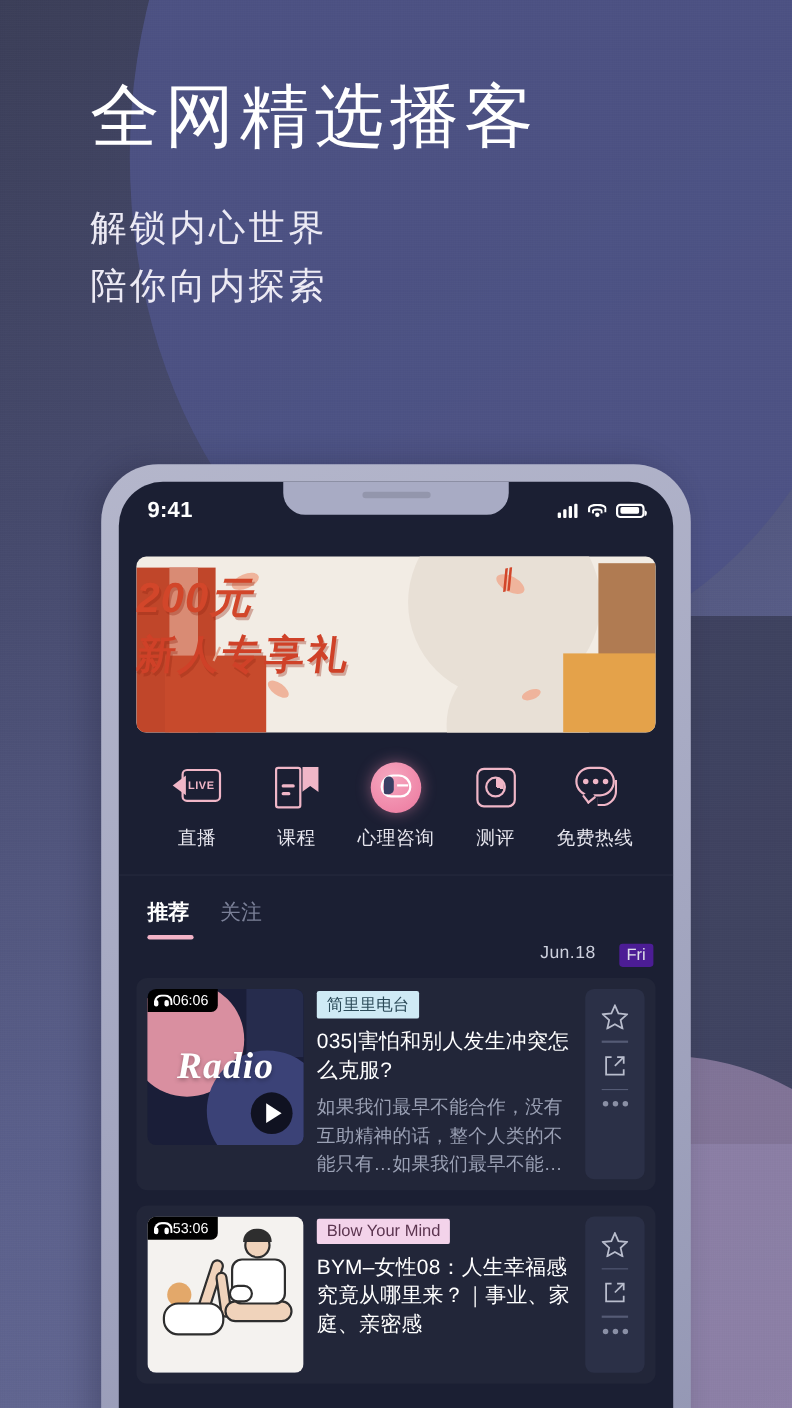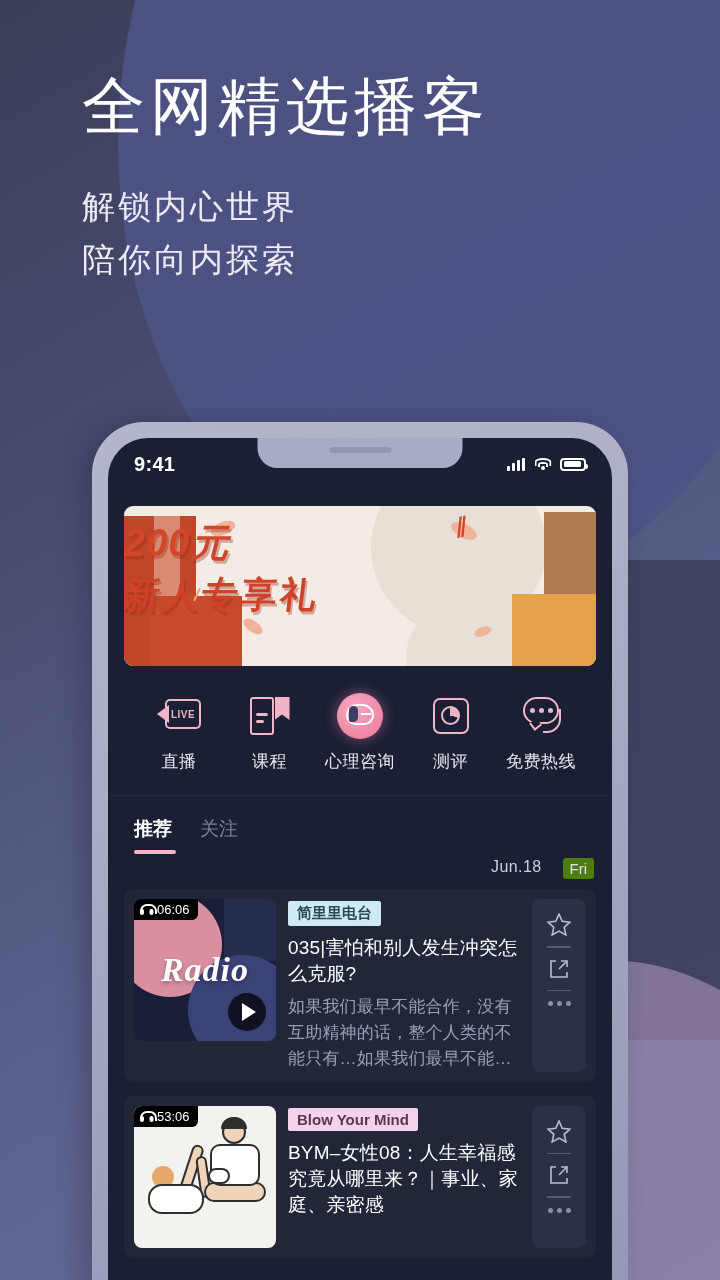--- a/index.html
+++ b/index.html
@@ -263,21 +263,21 @@
   .tab.active::after{
     content:""; position:absolute; left:0; bottom:0; width:42px; height:4px;
     background:#f3b3c7; border-radius:3px;
   }
   .daterow {
     display:flex; justify-content:flex-end; gap:21px;
     padding:4px 18px 10px 0;
   }
   .date-main { font-size:16px; color:#cdd0dd; letter-spacing:.4px; }
   .date-badge {
-    font-size:15px; color:#dfe1ea; background:#4d7c0f;
+    font-size:15px; color:#dfe1ea; background:#4c1d95;
     padding:2px 7px; border-radius:3px;
   }
 
   
   .feed { padding:0 16px; }
   .card {
     display:flex; background:#222639; border-radius:10px;
     padding:10px; margin-bottom:14px; gap:12px;
   }
   .thumb {
@@ -336,21 +336,21 @@
   .il-leg2 { left:64px; top:50px; width:11px;height:42px;border-radius:8px;background:#f0d3bb;border:2px solid #2e2e2e; transform:rotate(-8deg);}
   .il-head2{ right:30px; top:14px; width:24px;height:24px;border-radius:50%;background:#f0d3bb;border:2px solid #2e2e2e;}
   .il-hair2{ right:29px; top:11px; width:26px;height:12px;border-radius:12px 12px 0 0;background:#2e2e2e;}
   .il-body2{ right:16px; top:38px; width:50px;height:42px;border-radius:10px;background:#fff;border:2px solid #2e2e2e;}
   .il-leg3 { right:10px; top:76px; width:62px;height:20px;border-radius:10px;background:#f0d3bb;border:2px solid #2e2e2e;}
   .il-cat  { right:46px; top:62px; width:22px;height:16px;border-radius:8px;background:#fff;border:2px solid #2e2e2e;}
 
   .cbody { flex:1; min-width:0; padding-top:2px; }
   .ctag {
     display:inline-block; font-size:15px; padding:3px 9px;
-    border-radius:2px; margin-bottom:9px;font-weight:bold;
+    border-radius:2px; margin-bottom:9px;
   }
   .tag-blue { background:#cfeaf5; color:#2b4a58; }
   .tag-pink { background:#f3d3ea; color:#5c3550; }
   .ctitle {
     font-size:19px; color:#fff; line-height:1.38; font-weight:400;
     letter-spacing:.2px;
   }
   .cdesc {
     margin-top:7px; font-size:17px; color:#9aa0b4; line-height:1.52;
     letter-spacing:.2px;

